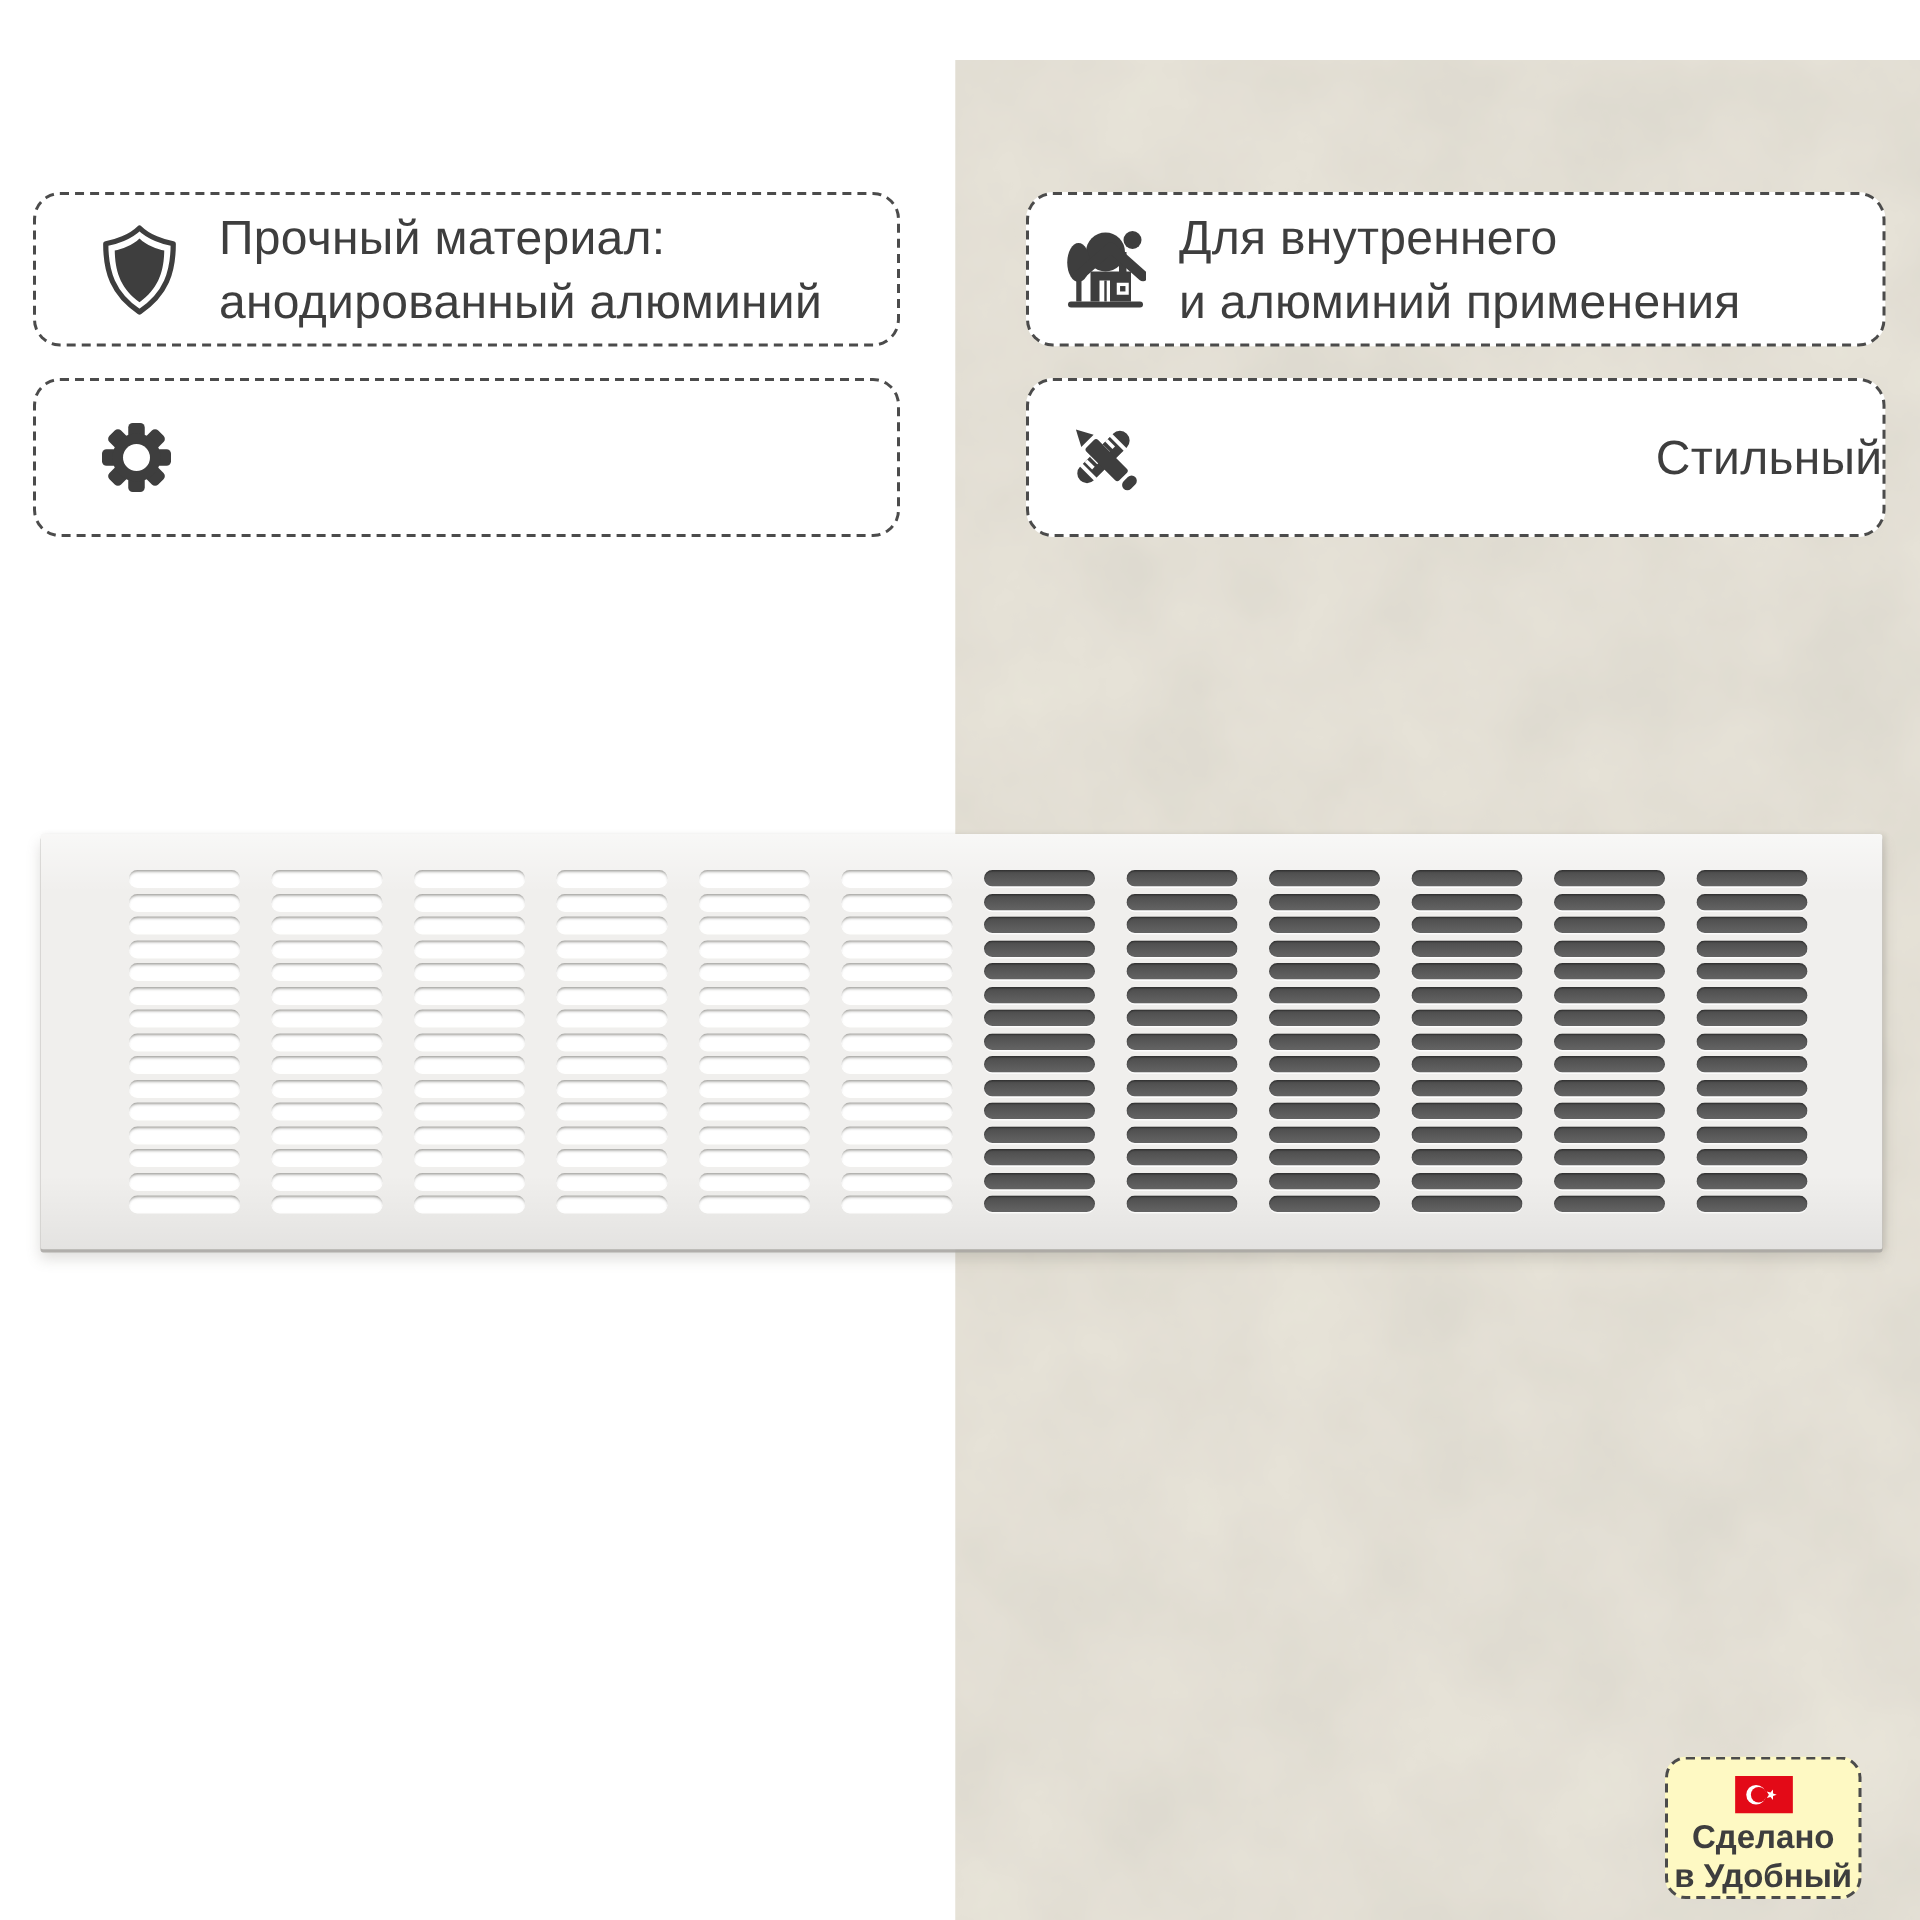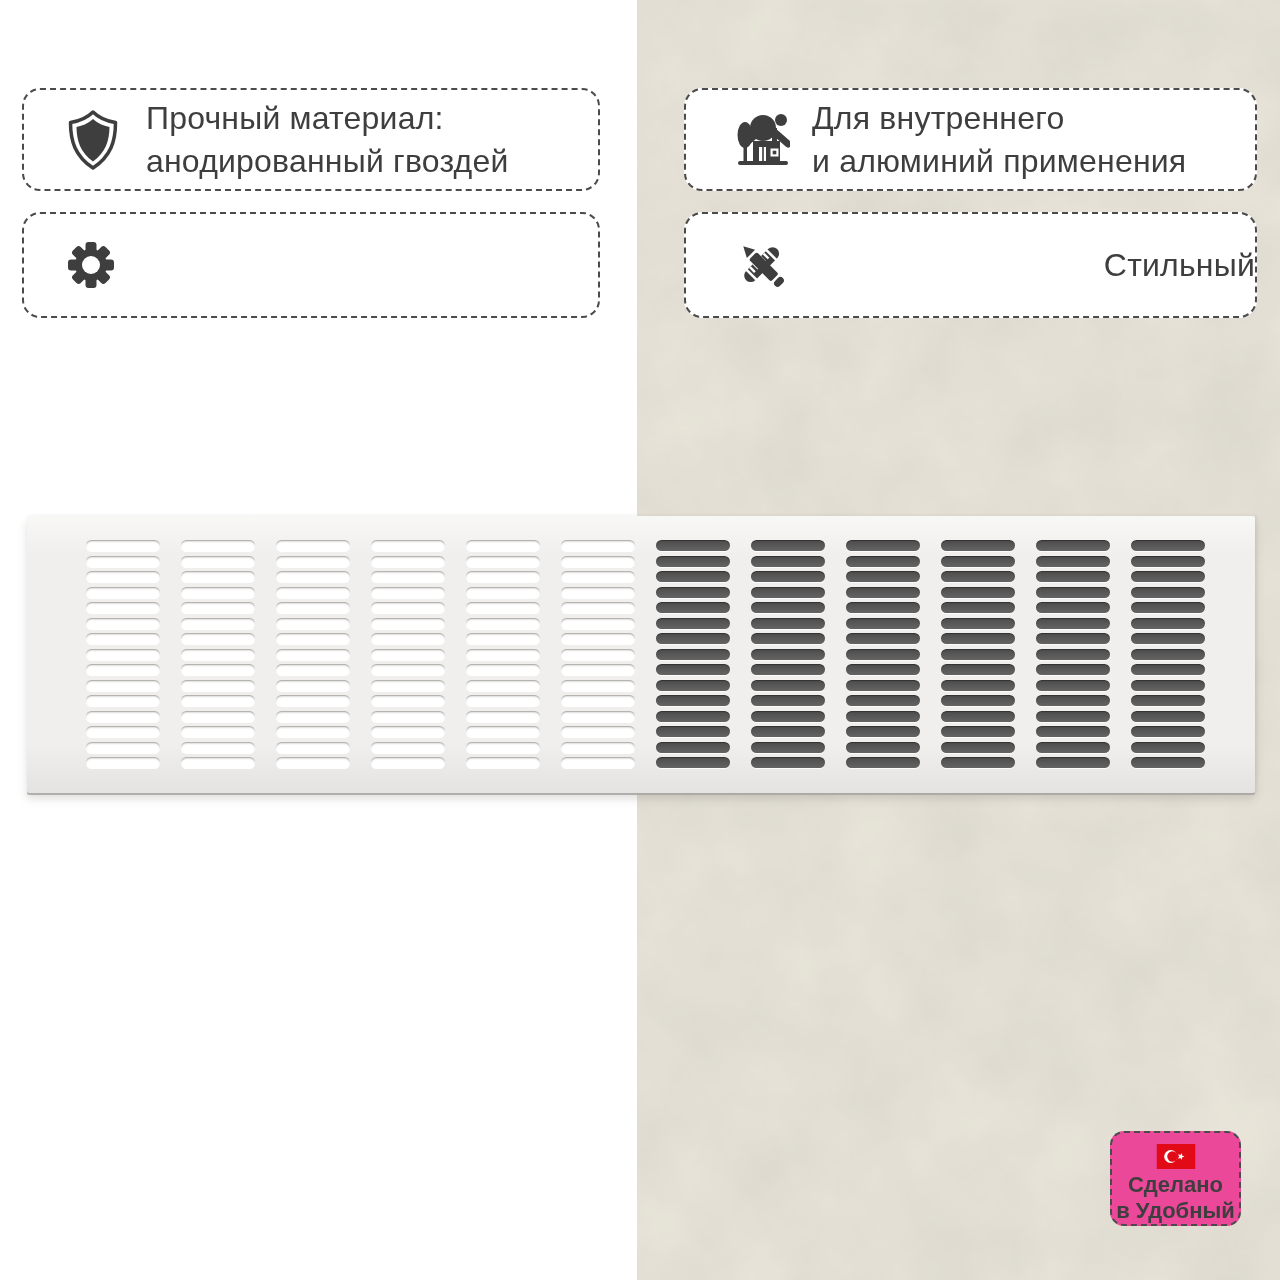--- a/index.html
+++ b/index.html
@@ -2,39 +2,39 @@
 <html><head>
 <meta charset="utf-8">
 <style>
   html,body{margin:0;padding:0;}
   body{
     width:1280px;height:1280px;position:relative;overflow:hidden;
     background:#ffffff;
     font-family:"Liberation Sans", sans-serif;
     color:var(--ink,#3e3e3e);
   }
-  .canvas{position:absolute;inset:0;}
+  .canvas{position:absolute;inset:0;margin-top:40px;}
 
   
   .wall{
     position:absolute;left:637px;top:0;width:643px;height:1280px;
     background:var(--wall,#e8e4d9);
   }
   .wall svg{position:absolute;inset:0;display:block;}
 
   
   .card{
     position:absolute;box-sizing:border-box;
     background:#ffffff;
     border:2px dashed var(--dash,#4b4b4b);
     border-radius:18px;
     display:flex;align-items:center;
   }
   .card.left{padding-left:42px;gap:26px;}
-  .card.right{padding-left:50px;gap:22px;}
+  .card.right{padding-left:24px;gap:22px;}
   .card-icon{flex:0 0 auto;display:flex;align-items:center;justify-content:center;color:var(--ink,#3e3e3e);}
   .card-text{display:flex;flex-direction:column;justify-content:center;
     font-size:32px;line-height:43px;letter-spacing:.2px;color:var(--ink,#3e3e3e);}
 
   
   .plate{
     position:absolute;left:27px;top:516px;width:1228px;height:277px;
     background:var(--plate,#f0efed);
     background-image:linear-gradient(180deg,rgba(255,255,255,.55),rgba(255,255,255,0) 14%,rgba(0,0,0,0) 82%,rgba(0,0,0,.05));
     border-radius:2px;
@@ -52,21 +52,21 @@
   }
   .slot.dark{
     background:var(--slotDark,#585858);
     background-image:linear-gradient(rgba(0,0,0,.14),rgba(255,255,255,.07));
     box-shadow:inset 0 1px 1px rgba(0,0,0,.35), 0 1px 0 rgba(255,255,255,.8);
   }
 
   
   .badge{
     position:absolute;left:1110px;top:1131px;width:131px;height:95px;
-    box-sizing:border-box;background:#ec4899;
+    box-sizing:border-box;background:#fef9c3;
     border:2px dashed var(--dash,#4b4b4b);border-radius:14px;
     display:flex;flex-direction:column;align-items:center;padding-top:11px;
   }
   .badge-flag{width:40px;height:26px;margin-bottom:3px;}
   .badge-text{font-size:22px;line-height:26px;font-weight:bold;text-align:center;color:var(--ink,#3e3e3e);}
 </style>
 </head>
 <body style="--ink: #3e3e3e; --wall: #e8e4d9; --dash: #4b4b4b; --plate: #f0efed; --slotLight: #ffffff; --slotDark: #585858;">
 
 <div class="canvas">
@@ -93,21 +93,21 @@
 
   <div class="card left" style="left:22px;top:88px;width:578px;height:103px;">
     <div class="card-icon">
       <svg width="54" height="62" viewBox="0 0 54 62">
         <path d="M27 3 C21 9 11 12.5 4.5 13.5 C4.5 32 9 47 27 59 C45 47 49.5 32 49.5 13.5 C43 12.5 33 9 27 3 Z" fill="none" stroke="currentColor" stroke-width="3.5" stroke-linejoin="round"></path>
         <path d="M27 10 C22.5 14.5 15 17.2 10.5 18 C10.7 32 14.5 43.5 27 52.5 C39.5 43.5 43.3 32 43.5 18 C39 17.2 31.5 14.5 27 10 Z" fill="currentColor"></path>
       </svg>
     </div>
     <div class="card-text">
       <div>Прочный материал:</div>
-      <div>анодированный гвоздей</div>
+      <div>анодированный алюминий</div>
     </div>
   </div>
 
   <div class="card left" style="left:22px;top:212px;width:578px;height:106px;">
     <div class="card-icon">
       <svg width="50" height="52" viewBox="0 0 50 52">
         <g fill="currentColor">
           <rect x="19.5" y="3" width="11" height="46" rx="3"></rect>
           <rect x="19.5" y="3" width="11" height="46" rx="3" transform="rotate(45 25 26)"></rect>
           <rect x="19.5" y="3" width="11" height="46" rx="3" transform="rotate(90 25 26)"></rect>

